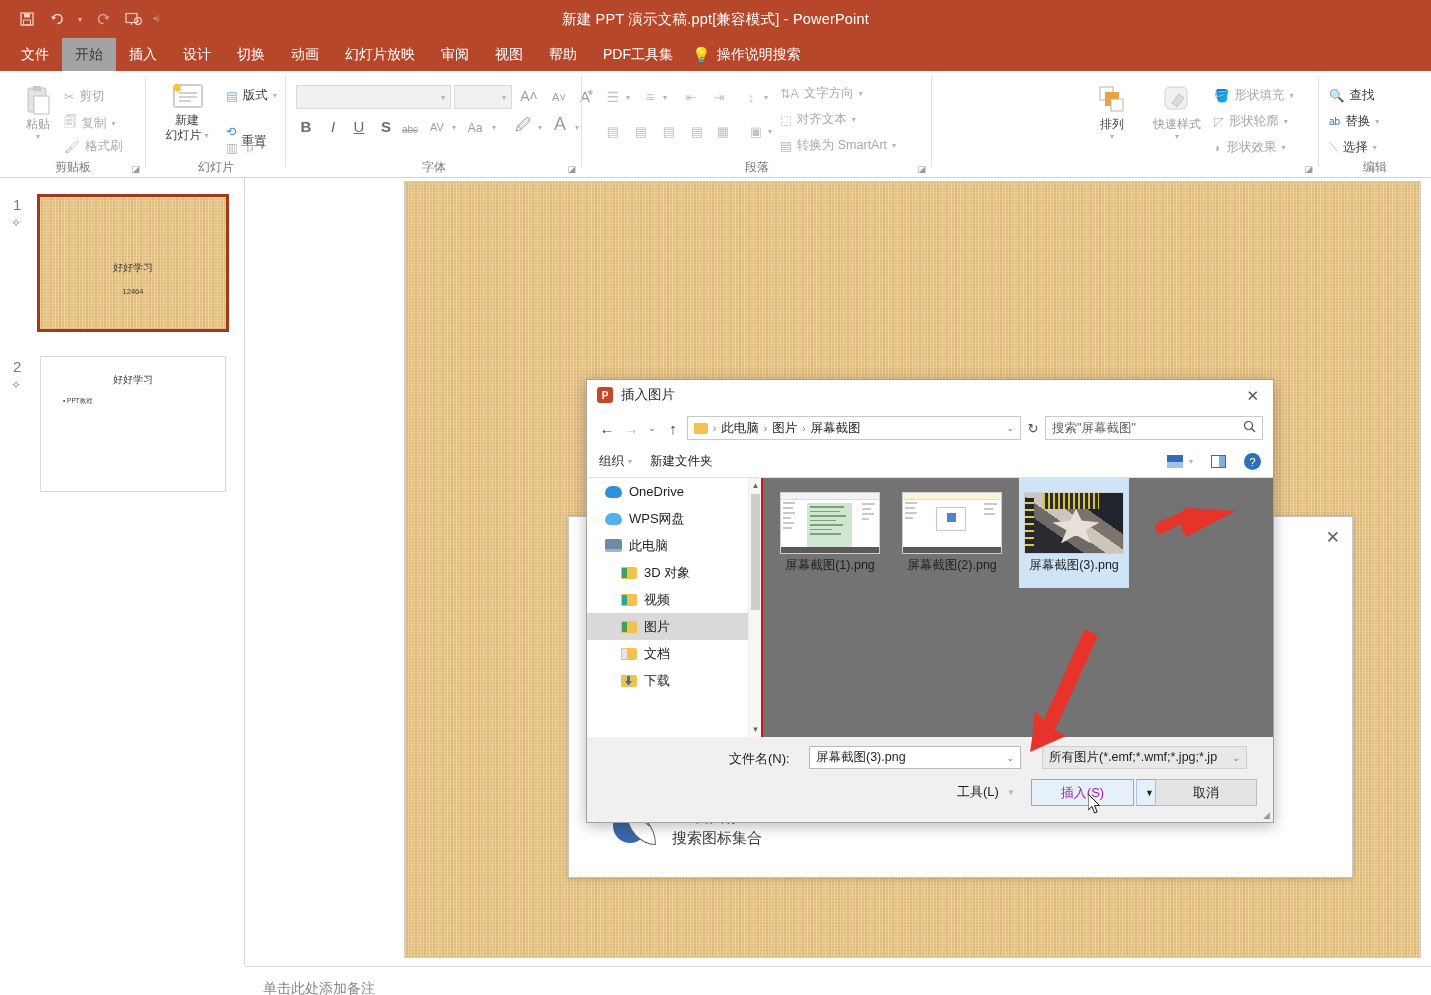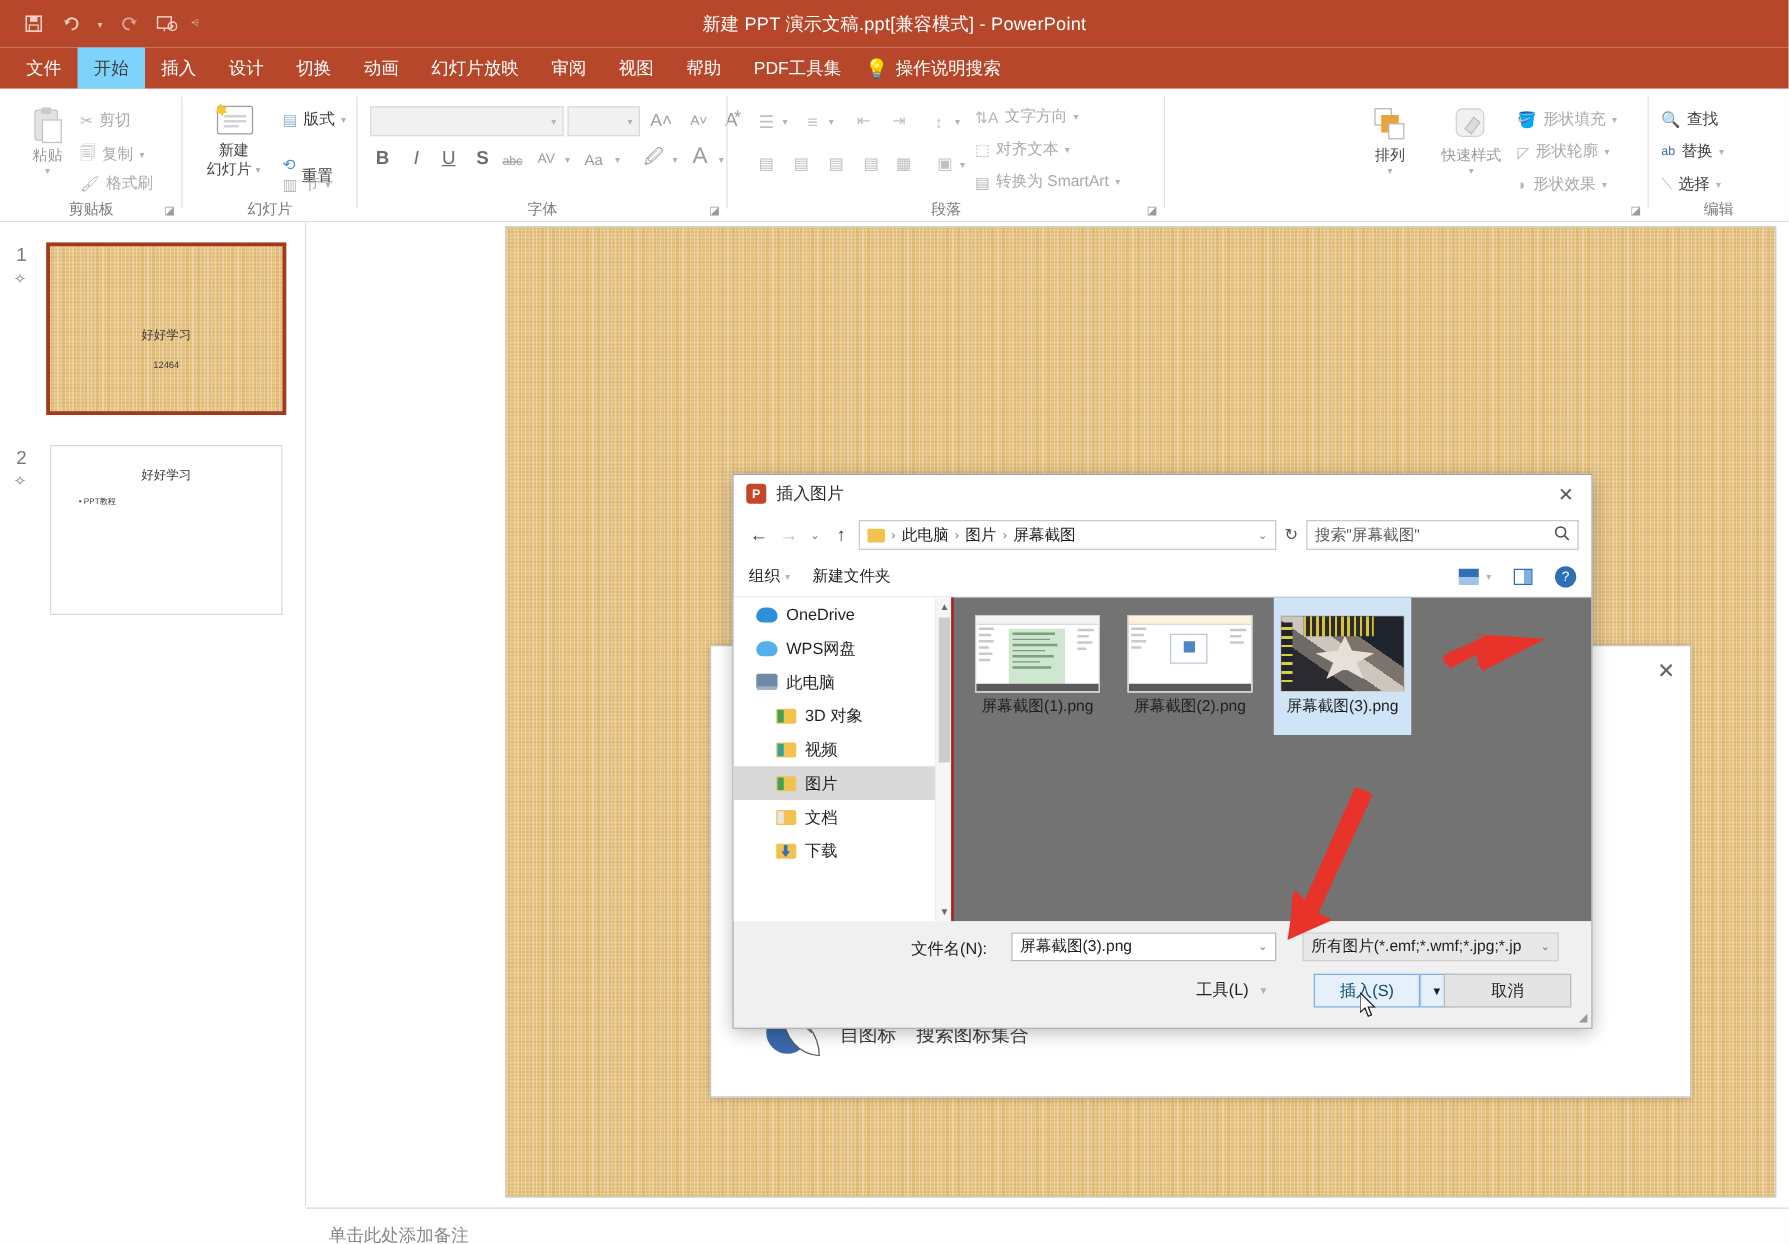--- a/index.html
+++ b/index.html
@@ -29,21 +29,21 @@
 
   
   .tabbar {
     position: absolute; left: 0; top: 38px; width: 1431px; height: 33px;
     background: #b7472a; display: flex; align-items: stretch; padding-left: 8px;
   }
   .tab {
     display: flex; align-items: center; padding: 0 13px;
     font-size: 14px; color: #fff; cursor: default; position: relative; top: 0;
   }
-  .tab.active { background: #7dd3fc; color: #3c3c3c; }
+  .tab.active { background: #a3a3a3; color: #3c3c3c; }
   .tab.help-search { color: #fff; padding-left: 6px; }
   .lamp { color: #ffe08a; font-size: 15px; margin-right: 6px; }
 
   
   .ribbon {
     position: absolute; left: 0; top: 71px; width: 1431px; height: 107px;
     background: #fff; border-bottom: 1px solid #d4d4d4;
   }
   .grp { position: absolute; top: 0; height: 107px; }
   .grp-title {
@@ -113,21 +113,21 @@
   }
   .bg-close { position: absolute; right: 12px; top: 10px; font-size: 17px; color: #636363; }
   .bg-item { position: absolute; left: 44px; top: 290px; display: flex; align-items: center; gap: 13px; }
   .leaf-icon { position: relative; width: 46px; height: 42px; }
   .leaf-dot { position: absolute; left: 0; top: 2px; width: 34px; height: 34px; border-radius: 50%; background: #3a68ab; }
   .leaf-shape {
     position: absolute; left: 13px; top: 4px; width: 30px; height: 34px;
     border: 1.4px solid #5c5c5c; border-radius: 0 100% 0 100%; background: #fff;
   }
   .leaf-stem { position: absolute; left: 19px; top: 12px; width: 20px; height: 1.4px; background: #5c5c5c; transform: rotate(42deg); }
-  .bg-item-txt { display: flex; gap: 16px; align-items: center; }
+  .bg-item-txt { display: flex; flex-direction: column; gap: 2px; align-items: center; }
   .bg-t1 { font-size: 15px; color: #3d3d3d; }
   .bg-t2 { font-size: 15px; color: #3d3d3d; }
 
   
   .dlg {
     position: absolute; left: 586px; top: 201px; width: 688px; height: 444px;
     background: #f0f0f0; border: 1px solid #a2a2a2; box-shadow: 0 3px 14px rgba(0,0,0,.28);
   }
   .dlg-title {
     position: absolute; left: 0; top: 0; width: 100%; height: 30px; background: #fff;
@@ -232,23 +232,23 @@
     font-size: 12.5px; color: #1e1e1e;
   }
   .fn-v { margin-left: auto; font-size: 9px; color: #6f6f6f; }
   .type-input {
     position: absolute; left: 455px; top: 9px; width: 205px; height: 23px; background: #e8e8e8;
     border: 1px solid #cfcfcf; display: flex; align-items: center; padding: 0 6px; overflow: hidden;
     font-size: 12.5px; color: #1e1e1e; white-space: nowrap;
   }
   .tools-btn { position: absolute; left: 370px; top: 403px; font-size: 13px; color: #1e1e1e; display: flex; align-items: center; gap: 8px; }
   .insert-btn {
-    position: absolute; left: 464px; top: 399px; width: 85px; height: 27px; background: #e6f0fa;
+    position: absolute; left: 444px; top: 399px; width: 103px; height: 27px; background: #e6f0fa;
     border: 1px solid #7eb0dd; display: flex; align-items: center; justify-content: center;
-    font-size: 13px; color: #0c4a6e;
+    font-size: 13px; color: #a21caf;
   }
   .insert-split {
     position: absolute; left: 549px; top: 399px; width: 27px; height: 27px; background: #e6f0fa;
     border: 1px solid #7eb0dd; border-left: 1px solid #a9c9e6; display: flex;
     align-items: center; justify-content: center; font-size: 9px; color: #1e1e1e;
   }
   .cancel-btn {
     position: absolute; left: 568px; top: 399px; width: 102px; height: 27px; background: #e4e4e4;
     border: 1px solid #bdbdbd; display: flex; align-items: center; justify-content: center;
     font-size: 13px; color: #1e1e1e;

